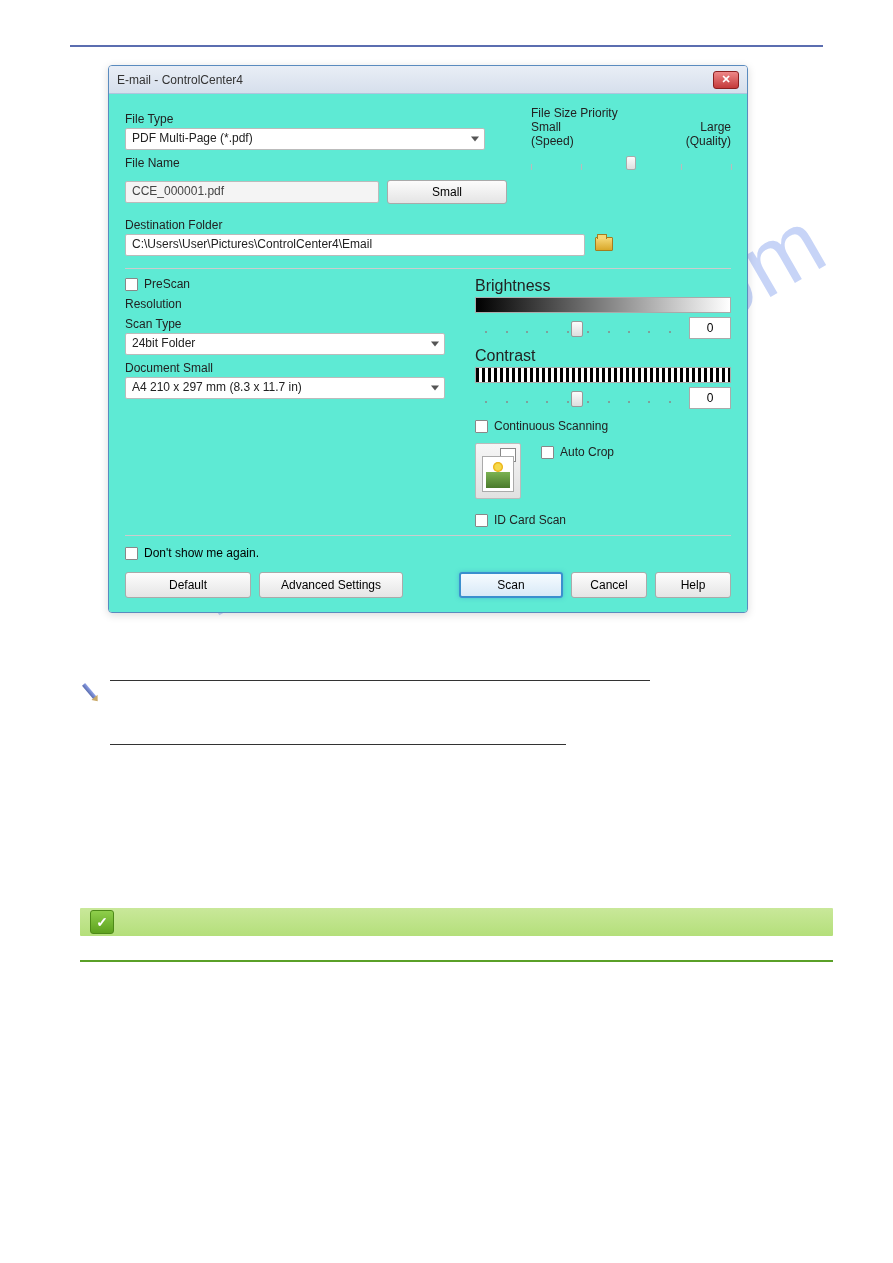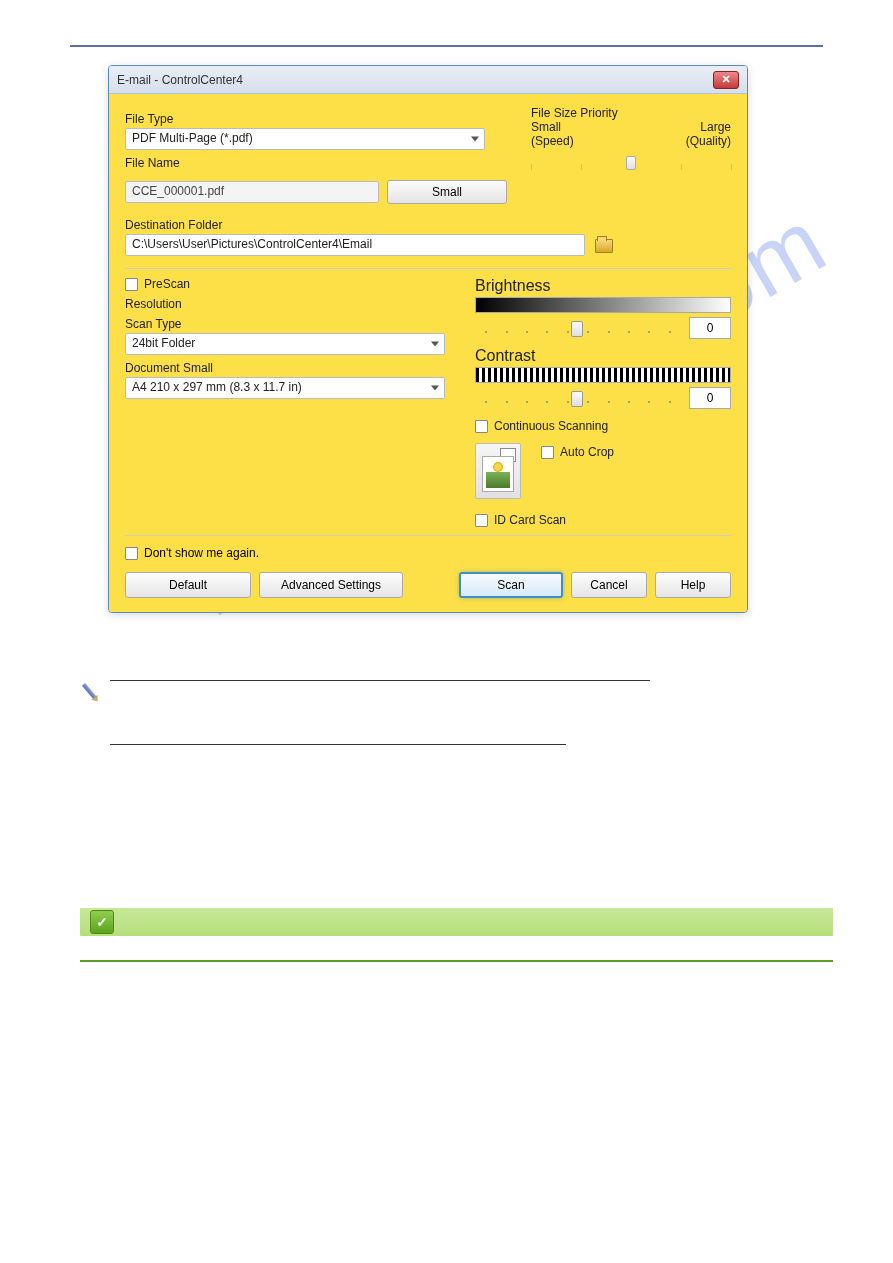--- a/index.html
+++ b/index.html
@@ -5,37 +5,37 @@
     * { box-sizing: border-box; margin: 0; padding: 0; }
     body { font-family: 'Segoe UI', Tahoma, sans-serif; font-size: 12px; background: #fff; width: 893px; height: 1263px; position: relative; }
     .page-hr { margin: 45px 70px 20px 70px; border: none; border-top: 2px solid #5b6db0; }
 
     
     .dialog { position: absolute; left: 108px; top: 65px; width: 640px; border: 1px solid #5a8bbf; border-radius: 4px; overflow: hidden; box-shadow: 0 2px 8px rgba(0,0,0,0.15); background: #f0f0f0; }
     .titlebar { background: linear-gradient(#e9eef6, #d6dfec); height: 28px; display: flex; align-items: center; padding: 0 8px; border-bottom: 1px solid #b0c4de; }
     .titlebar-text { flex: 1; color: #333; font-size: 12px; }
     .close-btn { width: 26px; height: 18px; background: linear-gradient(#e88, #c43a3a); border: 1px solid #8b2020; border-radius: 3px; display: flex; align-items: center; justify-content: center; color: #fff; font-weight: bold; font-size: 11px; cursor: pointer; }
 
-    .dialog-body { background: #fde047; padding: 12px 16px 14px 16px; }
+    .dialog-body { background: #5eead4; padding: 12px 16px 14px 16px; }
 
     .top-row { display: flex; gap: 24px; }
     .col-left { flex: 1; }
     .col-right { width: 200px; }
 
     .fld-label { font-size: 12px; color: #222; margin-bottom: 2px; margin-top: 6px; }
     .select-box, .text-input { width: 100%; height: 22px; background: #fff; border: 1px solid #bbb; border-radius: 2px; font-size: 12px; padding: 2px 20px 2px 6px; position: relative; color: #222; }
     .select-wrap { position: relative; }
     .select-wrap::after { content: ''; position: absolute; right: 6px; top: 50%; transform: translateY(-50%); border-left: 4px solid transparent; border-right: 4px solid transparent; border-top: 5px solid #555; }
     .filetype-select { width: 360px; }
 
     .filename-row { display: flex; gap: 8px; align-items: center; margin-top: 10px; }
     .filename-row .text-input { flex: 1; background: #f4f4f4; color: #444; height: 22px; }
     .change-btn { width: 120px; height: 24px; background: linear-gradient(#fcfcfc,#e4e4e4); border: 1px solid #aaa; border-radius: 3px; font-size: 12px; cursor: pointer; }
 
-    .dest-row { display: flex; gap: 8px; align-items: flex-end; margin-top: 2px; }
+    .dest-row { display: flex; gap: 8px; align-items: flex-start; margin-top: 2px; }
     .dest-row .text-input { flex: 1; }
     .browse-btn { width: 22px; height: 20px; display: flex; align-items: center; justify-content: center; cursor: pointer; }
     .folder-icon { width: 18px; height: 14px; background: linear-gradient(#f5d776,#d9a82a); border: 1px solid #a47d1f; border-radius: 1px; position: relative; }
     .folder-icon::before { content: ''; position: absolute; top: -4px; left: 1px; width: 8px; height: 4px; background: #f5d776; border: 1px solid #a47d1f; border-bottom: none; border-radius: 1px 1px 0 0; }
 
     
     .fsp-label { font-size: 12px; color: #222; }
     .fsp-row { display: flex; justify-content: space-between; font-size: 12px; color: #222; margin-top: 0; }
     .fsp-slider { position: relative; margin-top: 4px; height: 20px; }
     .fsp-track { position: absolute; top: 9px; left: 0; right: 0; height: 2px; background: transparent; }

